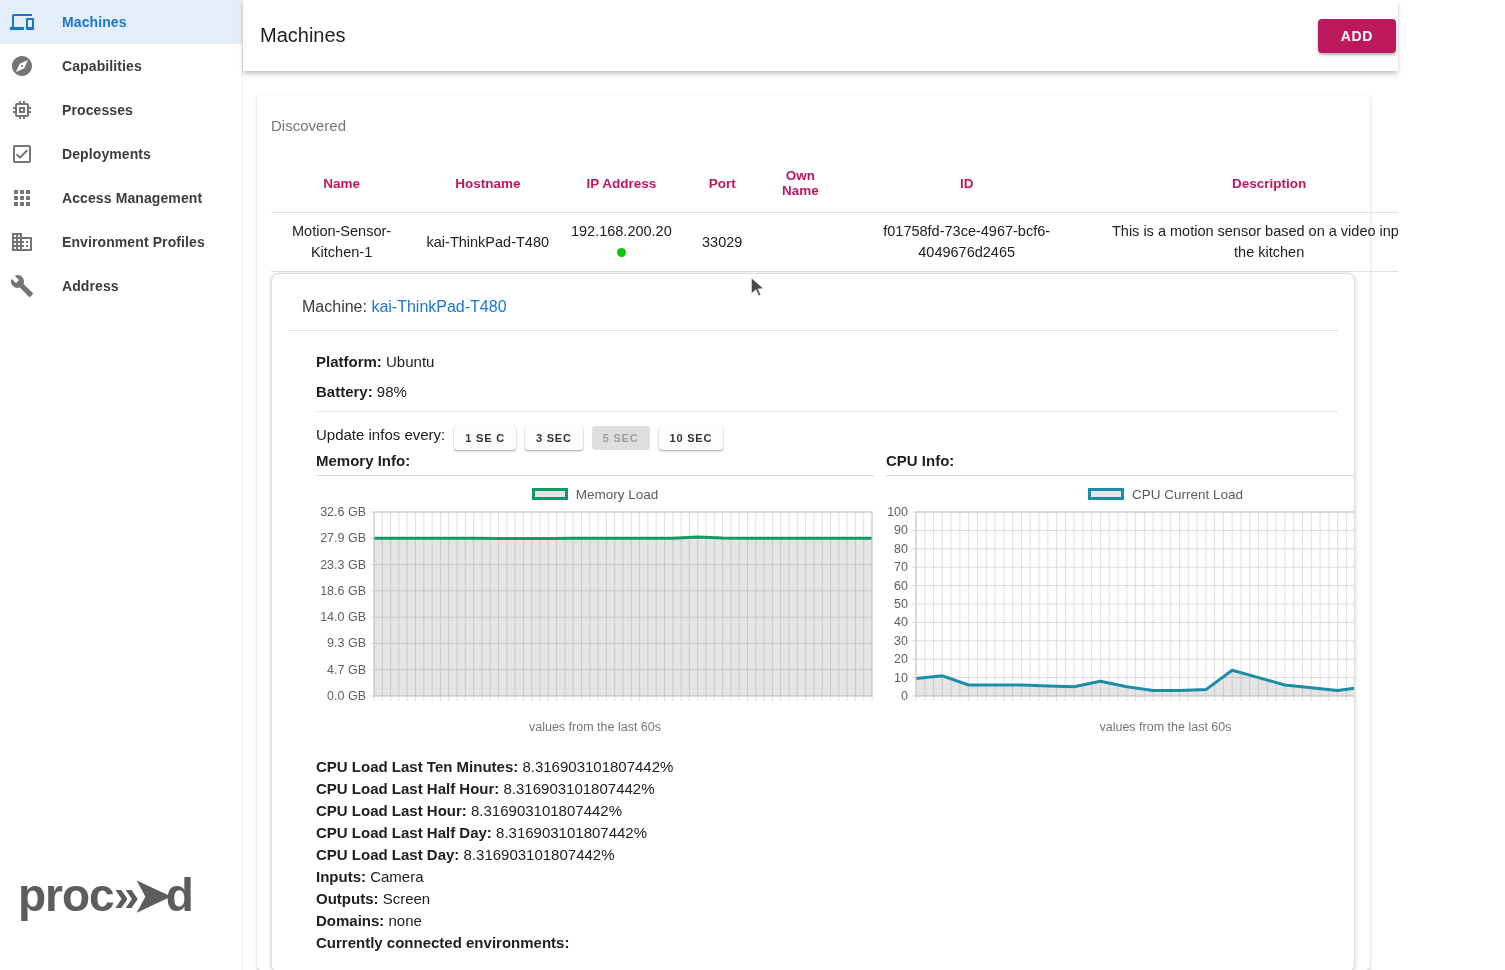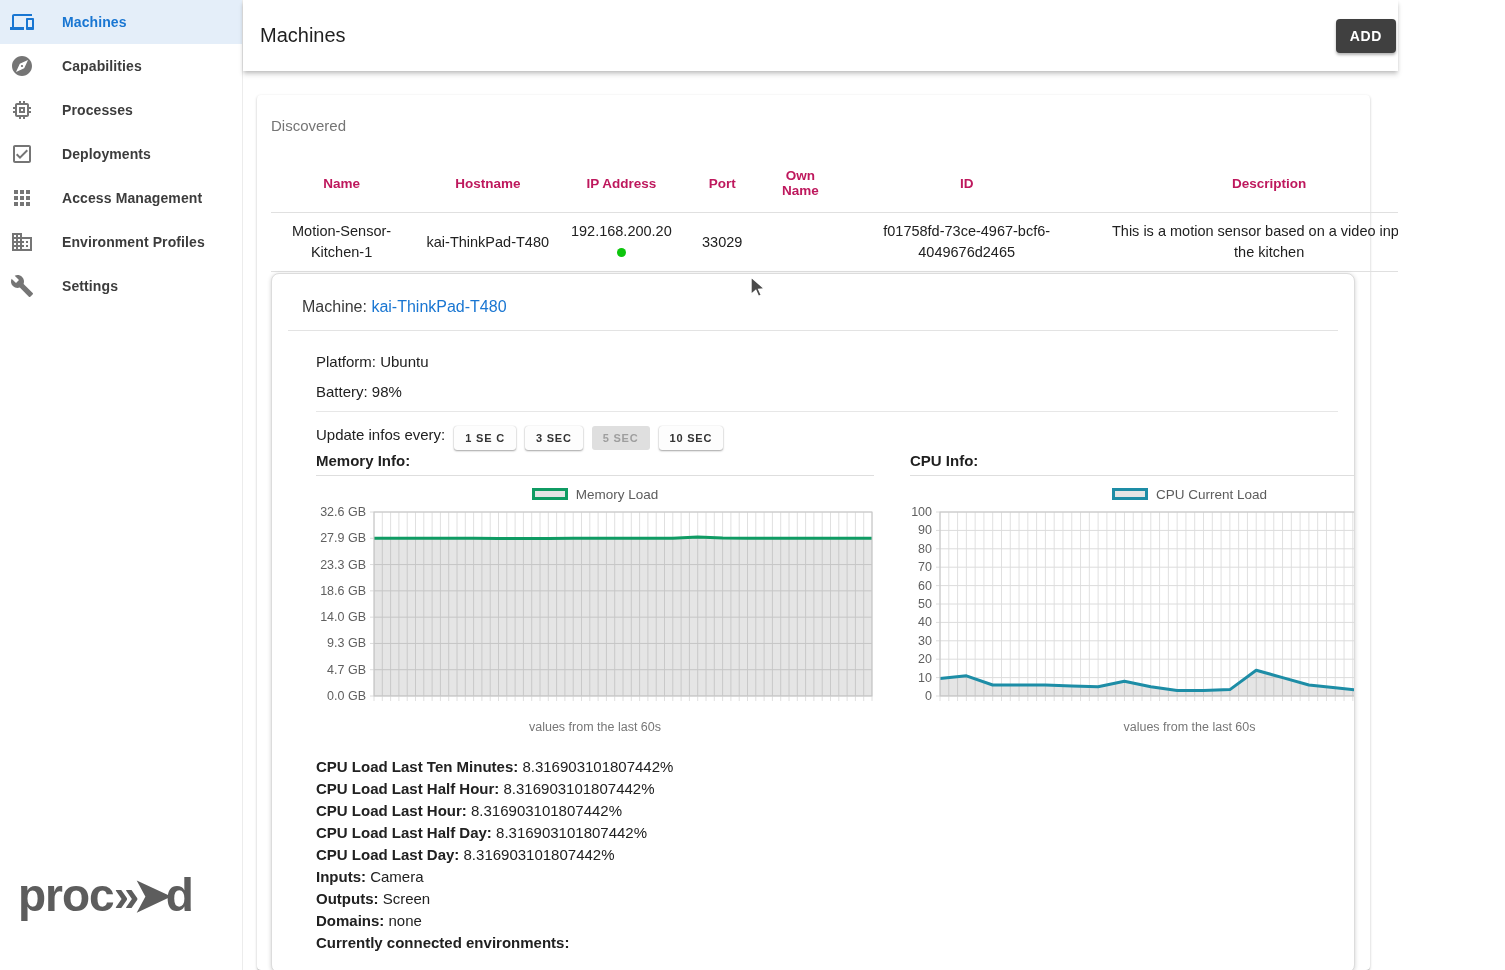--- a/index.html
+++ b/index.html
@@ -19,23 +19,23 @@
   .logo { position:absolute; left:18px; bottom:52px; font-size:46px; font-weight:700;
     color:#5d5d5d; letter-spacing:-1px; line-height:1; user-select:none;margin-top:6px; }
   .logo .arr { letter-spacing:-6px; }
 
   
   .main { flex:1; display:flex; flex-direction:column; background:#fff; min-width:0; }
   .toolbar { height:71px; background:#fff; display:flex; align-items:center;
     padding:0 2px 0 17px; box-shadow:0 2px 4px -1px rgba(0,0,0,.2), 0 4px 5px 0 rgba(0,0,0,.12);
     position:relative; z-index:5; }
   .page-title { font-size:20px; font-weight:500; color:#1f1f1f; }
-  .add-btn { margin-left:auto; background:#404040; color:#fff; border:none; border-radius:4px;
+  .add-btn { margin-left:auto; background:#be185d; color:#fff; border:none; border-radius:4px;
     font-family:inherit; font-size:14px; font-weight:700; letter-spacing:.6px;
-    padding:9px 14px; cursor:pointer; box-shadow:0 2px 3px rgba(0,0,0,.3); }
+    padding:9px 23px; cursor:pointer; box-shadow:0 2px 3px rgba(0,0,0,.3); }
 
   .content { flex:1; padding:24px 28px 0 14px; overflow:hidden; }
   .card { background:#fff; border-radius:4px; padding:14px 15px 20px 14px;
     box-shadow:0 1px 3px rgba(0,0,0,.2), 0 1px 1px rgba(0,0,0,.14), 0 2px 1px -1px rgba(0,0,0,.12);
     height:100%; }
   .card-label { font-size:15px; color:#757575; padding:8px 0 0 0; }
 
   
   table.machines { border-collapse:collapse; margin-top:24px; width:1218px; table-layout:fixed; }
   table.machines th { font-size:13.5px; font-weight:700; color:#be185d; text-align:center;
@@ -49,29 +49,29 @@
   .save-btn svg { width:22px; height:22px; fill:#1976d2; }
 
   
   .detail-card { margin-top:1px; border:1px solid #dcdcdc; border-radius:8px; background:#fff;
     box-shadow:0 1px 4px rgba(0,0,0,.18); padding:16px 16px 24px; height:700px; overflow:hidden; }
   .detail-title { font-size:16px; margin:8px 0 0 14px; color:#3a3a3a; }
   .detail-title a { color:#1976d2; text-decoration:none; }
   hr.div { border:none; border-top:1px solid #e3e3e3; margin:14px 0 0 0; }
   .detail-body { margin:20px 0 0 28px; }
   .kv { font-size:15px; line-height:22px; margin-bottom:8px; }
-  .kv b { font-weight:400; color:#1f1f1f; }
+  .kv b { font-weight:700; color:#1f1f1f; }
   hr.div2 { border:none; border-top:1px solid #e7e7e7; margin:6px 0 14px 0; }
   .update-row { font-size:15px; display:flex; align-items:flex-start; margin:4px 0 2px; }
   .upd-btn { margin-left:9px; background:#fdfdfd; border:none; border-radius:3px; cursor:pointer;
     font-family:inherit; font-size:11px; font-weight:700; color:#333; letter-spacing:.8px;
     padding:6px 11px; box-shadow:0 1px 2px rgba(0,0,0,.35), 0 0 1px rgba(0,0,0,.2); }
   .upd-btn.disabled { background:#dfdfdf; color:#9e9e9e; box-shadow:none; cursor:default; }
 
-  .charts-row { display:flex; gap:36px; margin-top:2px; }
+  .charts-row { display:flex; gap:12px; margin-top:2px; }
   .chart-col { flex:none; }
   .chart-col.mem { width:558px; }
   .chart-col.cpu { width:559px; }
   .chart-heading { font-size:15px; font-weight:700; color:#1f1f1f; }
   hr.chart-hr { border:none; border-top:1px solid #dedede; margin:6px 0 8px; }
   .legend { display:flex; justify-content:center; align-items:center; gap:8px; height:20px; margin-bottom:2px; }
   .legend-box { width:36px; height:12px; background:#e5e5e5; border:3px solid #888; }
   .legend-label { font-size:13.5px; color:#5c5c5c; }
   .chart-caption { text-align:center; font-size:12.5px; color:#777; margin-top:4px; }
 
@@ -135,21 +135,21 @@
           </svg>
       </span>
       <span class="nlabel">Environment Profiles</span>
     </div>
     <div class="nav-item">
       <span class="nicon">
         <svg viewBox="0 0 24 24">
             <path d="M22.7 19l-9.1-9.1c.9-2.3.4-5-1.5-6.9-2-2-5-2.4-7.4-1.3L9 6 6 9 1.6 4.7C.4 7.1.9 10.1 2.9 12.1c1.9 1.9 4.6 2.4 6.9 1.5l9.1 9.1c.4.4 1 .4 1.4 0l2.3-2.3c.5-.4.5-1.1.1-1.4z"></path>
           </svg>
       </span>
-      <span class="nlabel">Settings</span>
+      <span class="nlabel">Address</span>
     </div>
 
     <div class="logo"><span>proc</span><span class="arr">»➤</span><span>d</span></div>
   </aside>
 
   <div class="main">
     <header class="toolbar">
       <span class="page-title">Machines</span>
       <button class="add-btn">ADD</button>
     </header>

